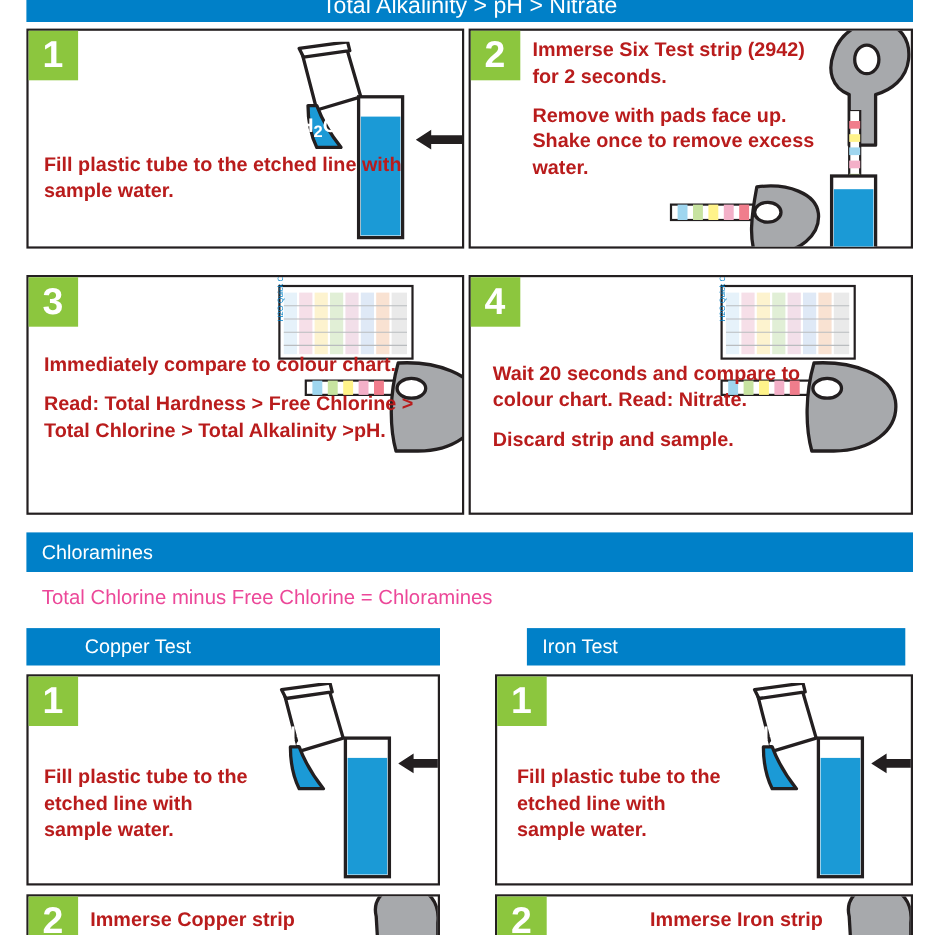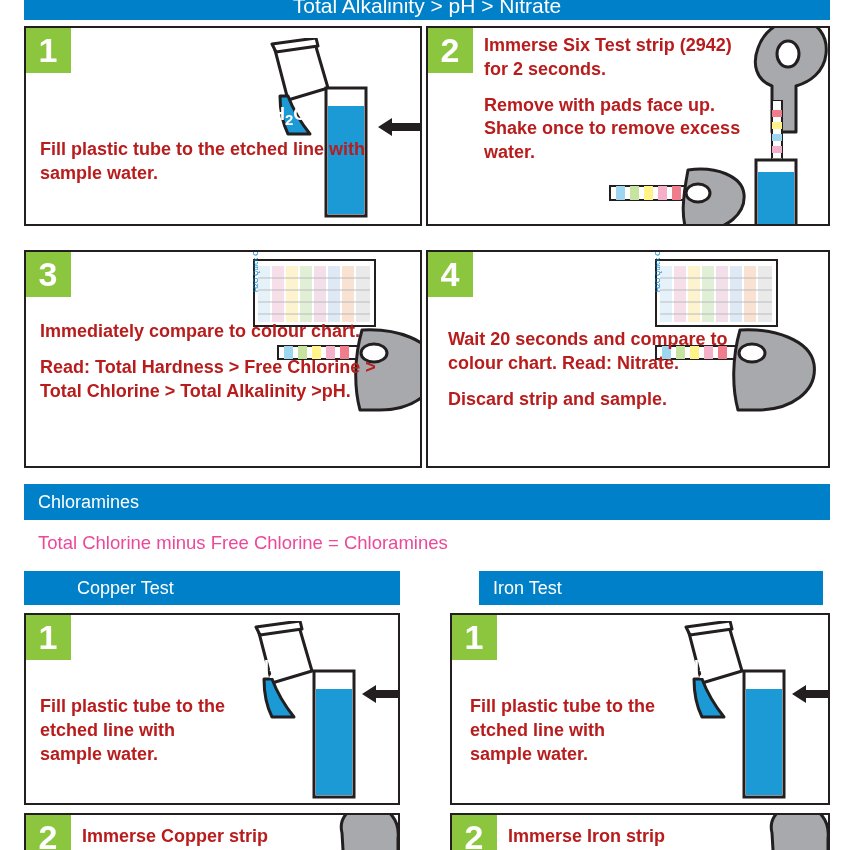--- a/index.html
+++ b/index.html
@@ -300,18 +300,18 @@
     <div class="step-text" style="left:18px; top:80px; width:190px;">
       <p>Fill plastic tube to the etched line with sample water.</p>
     </div>
   </div>
 
   <div class="step-box" style="left:450px; top:813px; width:380px; height:60px;">
     <div class="step-num" style="left:-1px; top:-1px; width:46px; height:46px;">2</div>
     <svg class="gfx" style="left:292px; top:-16px;" width="90" height="70" viewBox="0 0 90 70">
       <path d="M30,68 L28,34 C24,18 38,4 56,6 C76,8 86,22 84,40 L84,68 Z" fill="#a7a9ac" stroke="#231f20" stroke-width="3" stroke-linejoin="round"></path>
     </svg>
-    <div class="step-text" style="left:56px; top:10px; width:240px;">
+    <div class="step-text" style="left:56px; top:10px; width:240px;text-align:right;">
       <p>Immerse Iron strip</p>
     </div>
   </div>
 
 </div>
 
 </body></html>

